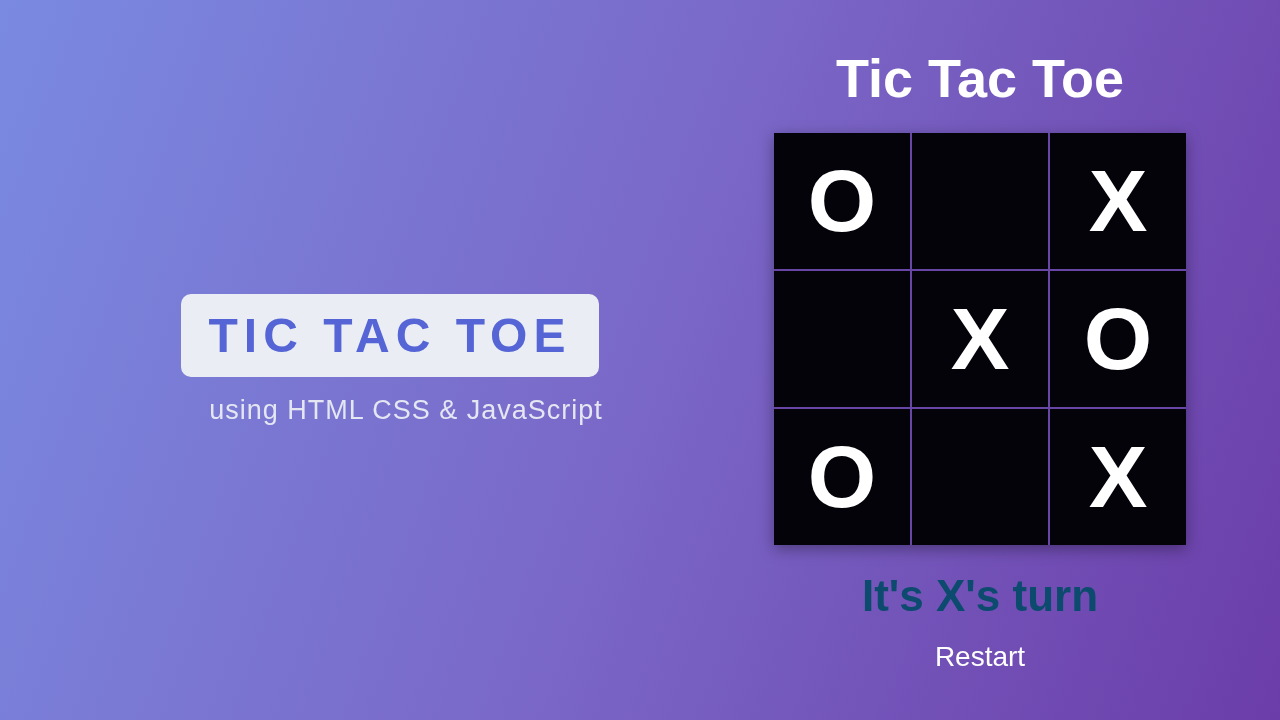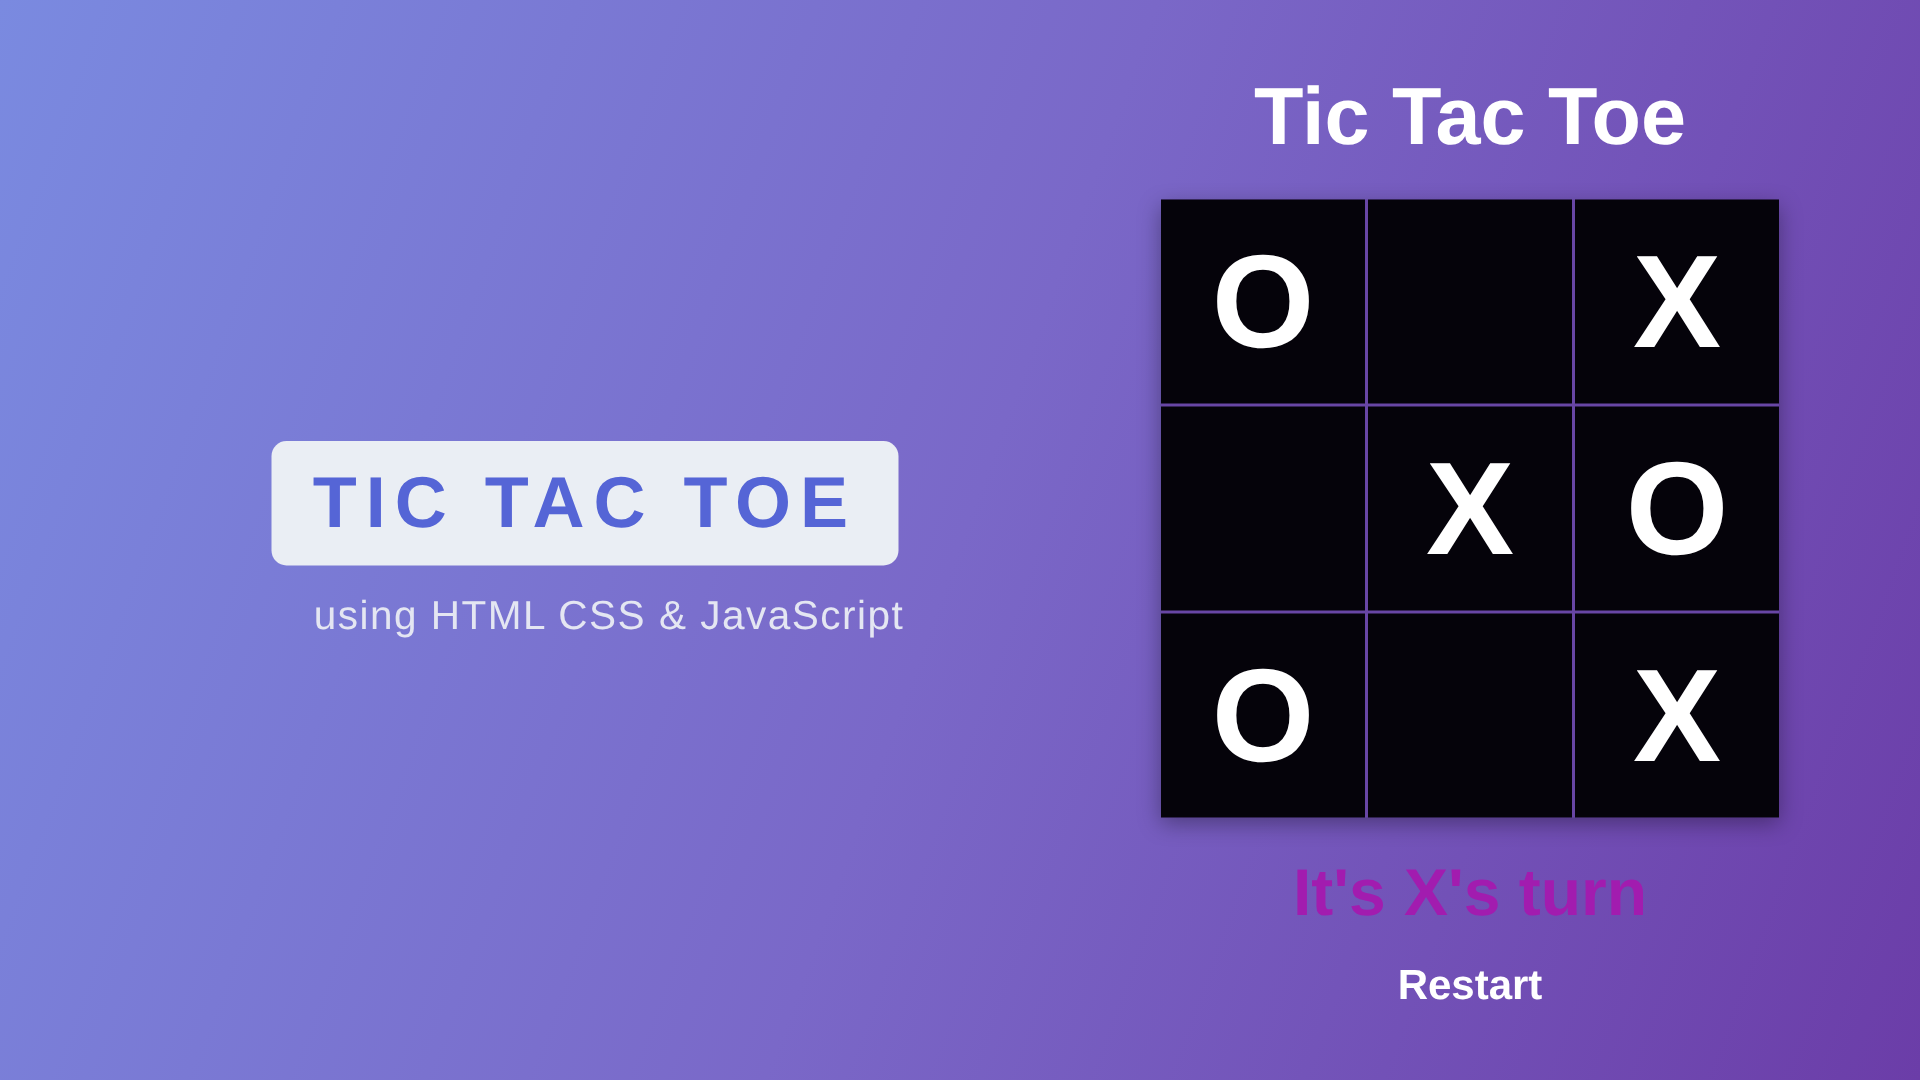--- a/index.html
+++ b/index.html
@@ -71,29 +71,29 @@
       align-items: center;
       justify-content: center;
       color: #ffffff;
       font-size: 88px;
       font-weight: 800;
       font-family: Arial, Helvetica, sans-serif;
       cursor: pointer;
       user-select: none;
     }
     .status {
-      color: #a21caf;
+      color: #0c4a6e;
       font-size: 44px;
       font-weight: bold;
       margin-top: 26px;
     }
     .restart {
       color: #ffffff;
       font-size: 28px;
-      font-weight: 700;
+      font-weight: 400;
       margin-top: 20px;
       cursor: pointer;
     }
   </style>
 </head>
 <body>
 
 <div class="left-panel">
   <div class="badge">
     <div class="badge-text">TIC TAC TOE</div>

